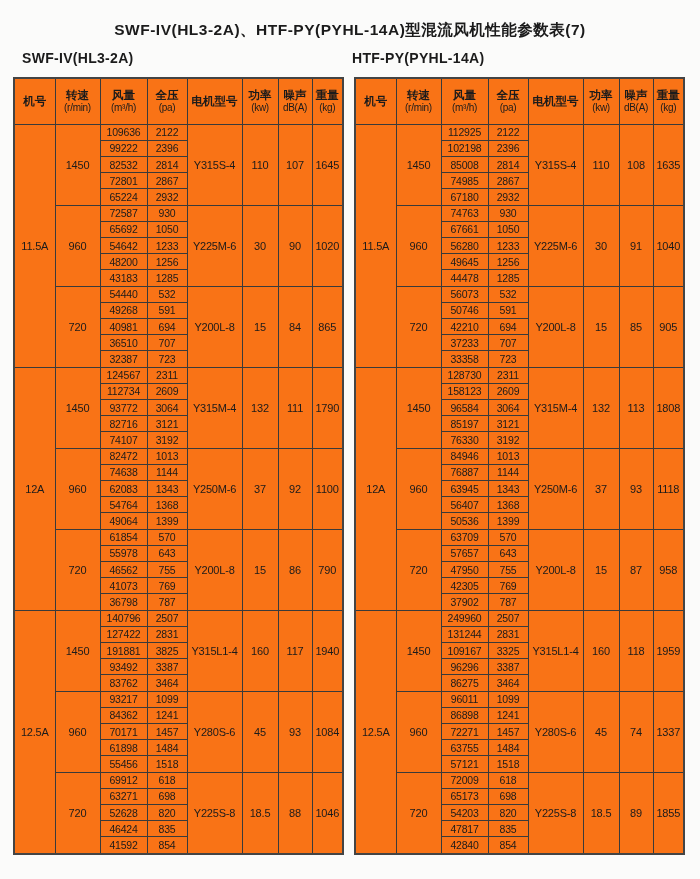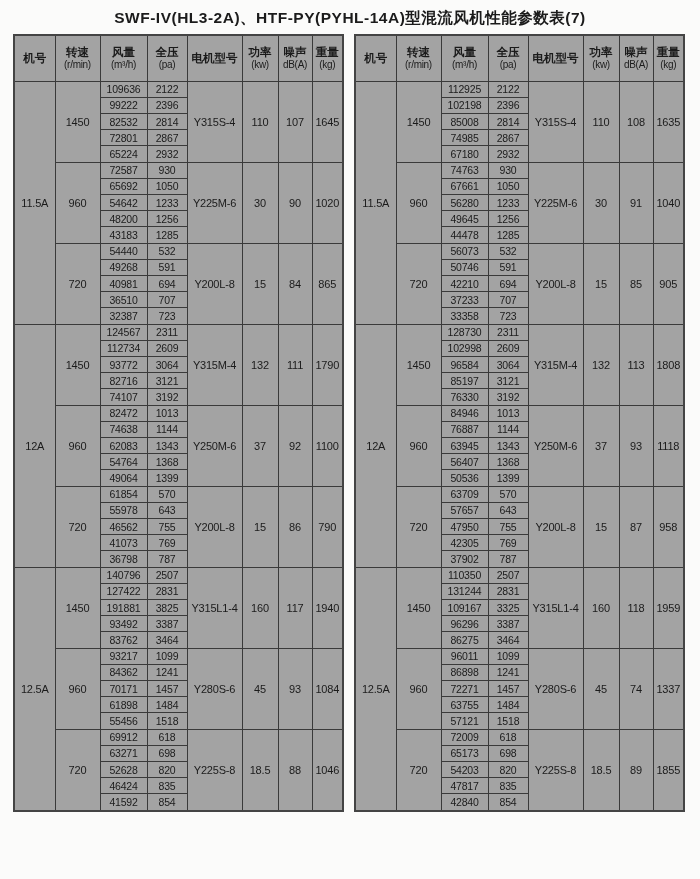--- a/index.html
+++ b/index.html
@@ -14,21 +14,21 @@
   .page{position:relative;width:700px;height:879px;}
   .page-title{
     font-size:19px;font-weight:bold;
     margin:4px 0 0 8px;
     letter-spacing:0.5px;
     white-space:nowrap;
   }
   .page-subtitle{
     font-size:15.5px;font-weight:bold;
     text-align:center;
-    margin:8px 0 0 0;
+    margin:20px 0 0 0;
     letter-spacing:0.5px;
   }
   .table-labels{position:relative;height:22px;margin-top:9px;}
   .table-label{
     position:absolute;top:0;
     font-size:14px;font-weight:bold;
     letter-spacing:0.3px;
   }
   .table-label.left{left:22px;}
   .table-label.right{left:352px;}
@@ -38,21 +38,21 @@
     padding-left:13px;
     gap:10px;
     align-items:flex-start;
   }
   table.perf{
     border-collapse:collapse;
     table-layout:fixed;
     width:329px;
     height:778px;
     border:2px solid #444;
-    background:#a3a3a3;
+    background:#f97316;
   }
   table.perf th, table.perf td{
     border:1px solid #3a3a3a;
     text-align:center;
     vertical-align:middle;
     padding:0;
     overflow:hidden;
   }
   table.perf thead tr{height:46px;}
   table.perf th{
@@ -79,20 +79,24 @@
   table.perf td[data-name="weight-cell"]{
     font-size:11px;
   }
 </style>
 </head>
 <body>
 
 <div class="page" data-name="page">
   <div class="page-subtitle" data-name="page-subtitle">SWF-IV(HL3-2A)、HTF-PY(PYHL-14A)型混流风机性能参数表(7)</div>
 
+  <div class="table-labels" data-name="table-labels-row">
+    <span class="table-label left" data-name="table-label-swf">SWF-IV(HL3-2A)</span>
+    <span class="table-label right" data-name="table-label-htf">HTF-PY(PYHL-14A)</span>
+  </div>
 
   <div class="tables-row" data-name="tables-row">
     <table class="perf" data-name="swf-performance-table">
         <colgroup>
           <col style="width: 41px;">
           <col style="width: 45px;">
           <col style="width: 47px;">
           <col style="width: 40px;">
           <col style="width: 55px;">
           <col style="width: 36px;">
@@ -490,21 +494,21 @@
             <td rowspan="15" data-name="model-cell">12A</td>
             <td rowspan="5" data-name="speed-cell">1450</td>
             <td data-name="flow-cell">128730</td>
             <td data-name="pressure-cell">2311</td>
             <td rowspan="5" data-name="motor-cell">Y315M-4</td>
             <td rowspan="5" data-name="power-cell">132</td>
             <td rowspan="5" data-name="noise-cell">113</td>
             <td rowspan="5" data-name="weight-cell">1808</td>
           </tr>
           <tr data-name="table-row">
-            <td data-name="flow-cell">102998</td>
+            <td data-name="flow-cell">158123</td>
             <td data-name="pressure-cell">2609</td>
           </tr>
           <tr data-name="table-row">
             <td data-name="flow-cell">96584</td>
             <td data-name="pressure-cell">3064</td>
           </tr>
           <tr data-name="table-row">
             <td data-name="flow-cell">85197</td>
             <td data-name="pressure-cell">3121</td>
           </tr>
@@ -558,21 +562,21 @@
             <td data-name="flow-cell">42305</td>
             <td data-name="pressure-cell">769</td>
           </tr>
           <tr data-name="table-row">
             <td data-name="flow-cell">37902</td>
             <td data-name="pressure-cell">787</td>
           </tr>
           <tr data-name="table-row">
             <td rowspan="15" data-name="model-cell">12.5A</td>
             <td rowspan="5" data-name="speed-cell">1450</td>
-            <td data-name="flow-cell">110350</td>
+            <td data-name="flow-cell">249960</td>
             <td data-name="pressure-cell">2507</td>
             <td rowspan="5" data-name="motor-cell">Y315L1-4</td>
             <td rowspan="5" data-name="power-cell">160</td>
             <td rowspan="5" data-name="noise-cell">118</td>
             <td rowspan="5" data-name="weight-cell">1959</td>
           </tr>
           <tr data-name="table-row">
             <td data-name="flow-cell">131244</td>
             <td data-name="pressure-cell">2831</td>
           </tr>

